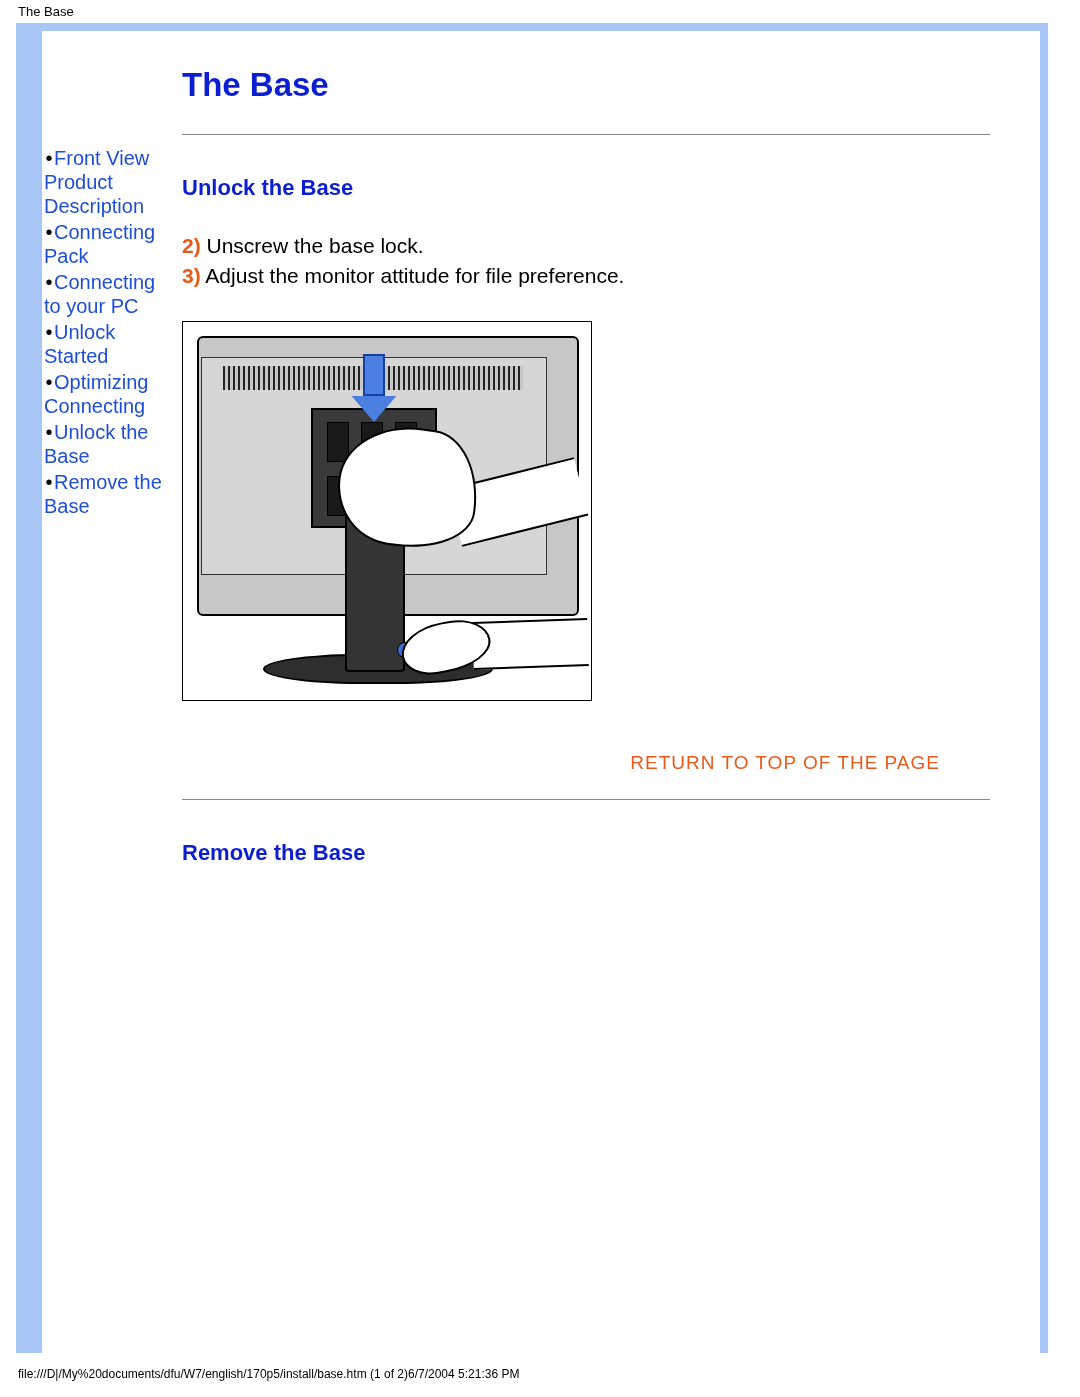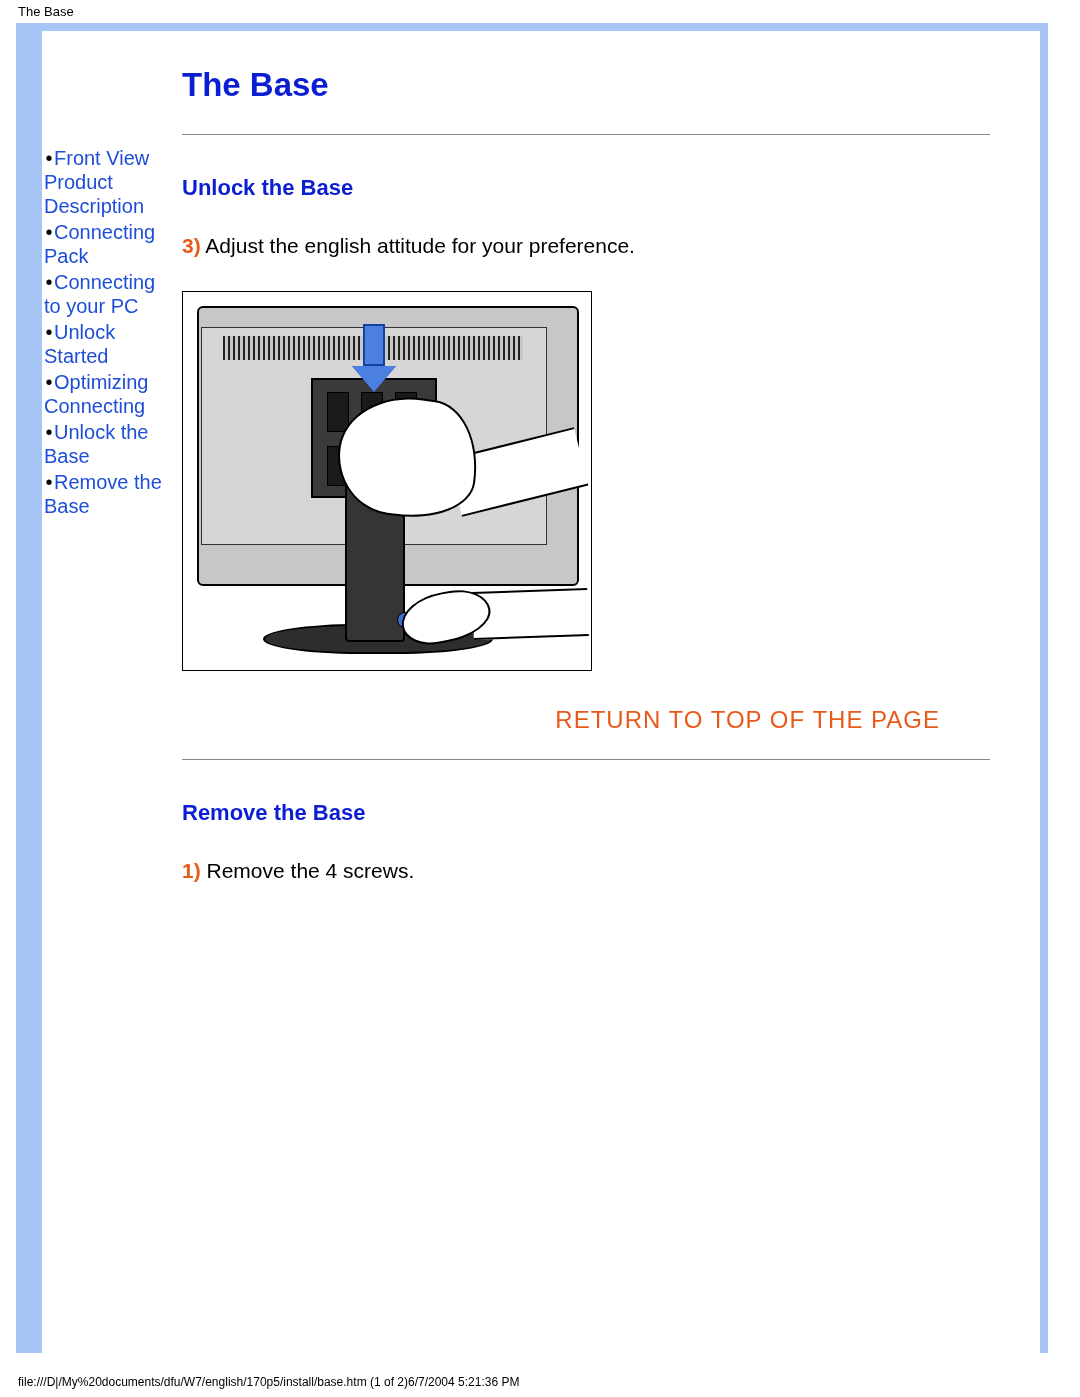--- a/index.html
+++ b/index.html
@@ -71,24 +71,24 @@
     font-size: 21px;
     line-height: 30px;
   }
   .step-num {
     font-weight: bold;
     color: #e85a1a;
   }
   .return-link {
     font-family: Arial, sans-serif;
     letter-spacing: 1px;
-    font-size: 24px;
+    font-size: 19px;
     color: #e85a1a;
     text-align: right;
-    margin: 35px 50px 25px 0;
+    margin: 51px 50px 25px 0;
     cursor: pointer;
   }
   .illustration {
     width: 410px;
     height: 380px;
     border: 1px solid #000;
     background: #fff;
     position: relative;
     margin-top: 10px;
   }
@@ -213,21 +213,21 @@
     border-right:22px solid transparent;
     border-top:26px solid #4b7fe0;
     margin-left:-7px;
     filter: drop-shadow(0 0 0 #1540a0);
   }
   .footer {
     position: absolute;
     bottom: 0;
     left: 0;
     font-size: 12px;
-    padding: 8px 0 8px 18px;
+    padding: 8px 0 16px 18px;
     color:#000;
     background:#fff;
     width:100%;
   }
   .page-wrap{
     position:relative;
     height:1397px;
     width:1064px;
   }
 </style>
@@ -249,21 +249,22 @@
     <div class="item"><span class="bullet">•</span><span class="link">Remove the Base</span></div>
   </div>
 
   <div class="content">
     <h1 class="page-title">The Base</h1>
     <hr class="sep">
 
     <h2 class="section-title">Unlock the Base</h2>
 
     <div class="steps">
-      <div><span class="step-num">3)</span><span> Adjust the english attitude for your preference.</span></div>
+      <div><span class="step-num">2)</span><span> Unscrew the base lock.</span></div>
+      <div><span class="step-num">3)</span><span> Adjust the monitor attitude for file preference.</span></div>
     </div>
 
     <div class="illustration">
       <div class="mon"></div>
       <div class="mon-inner"></div>
       <div class="vent"></div>
       <div class="panel">
         <div class="slot s1"></div>
         <div class="slot s2"></div>
         <div class="slot s3"></div>
@@ -283,21 +284,18 @@
         <div class="head"></div>
       </div>
     </div>
 
     <div class="return-link">RETURN TO TOP OF THE PAGE</div>
 
     <hr class="sep">
 
     <h2 class="section-title">Remove the Base</h2>
 
-    <div class="steps">
-      <div><span class="step-num">1)</span><span> Remove the 4 screws.</span></div>
-    </div>
 
   </div>
 </div>
 
 <div class="footer">file:///D|/My%20documents/dfu/W7/english/170p5/install/base.htm (1 of 2)6/7/2004 5:21:36 PM</div>
 </div>
 
 </body></html>

